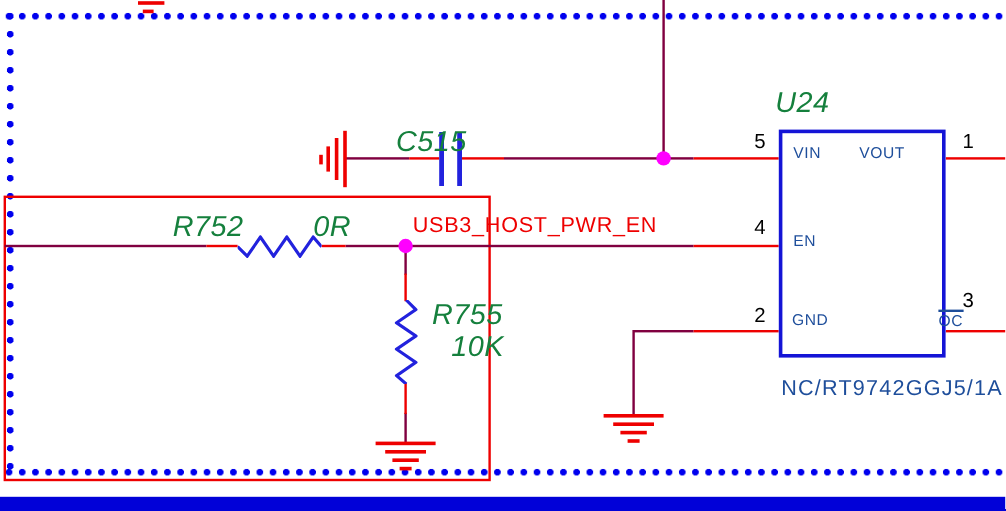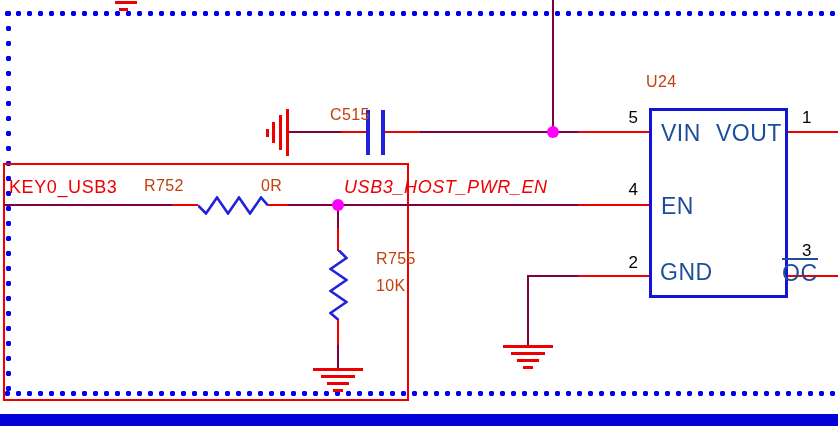--- a/index.html
+++ b/index.html
@@ -22,24 +22,24 @@
   .junction{width:12px;height:12px;border-radius:50%;background:#ff00ff;}
   
   .gbar{background:#ee0000;}
   
   .cplate{width:4px;height:45px;background:#2222dd;}
   
   .ic-body{left:649px;top:108px;width:139px;height:190px;border:3px solid #1414d6;box-sizing:border-box;background:#fff;}
   
   .t{white-space:nowrap;line-height:1.1;}
   .red-label{color:#ee0000;font-size:18px;letter-spacing:0.6px;}
-  .blue-ref{color:#c2410c;font-size:16px;letter-spacing:0.4px;}
+  .blue-ref{color:#15803d;font-size:24px;letter-spacing:0.4px;font-style:italic;}
   .part-no{color:#1e4e9b;font-size:18px;letter-spacing:1px;}
   .pin-num{color:#000000;font-size:17px;}
-  .pin-name{color:#1e4e9b;font-size:23px;letter-spacing:0.5px;text-align:center;}
+  .pin-name{color:#1e4e9b;font-size:13px;letter-spacing:0.5px;text-align:center;}
   .overline-text{display:inline-block;border-top:2px solid #1e4e9b;padding-top:1px;}
   svg{display:block;}
 </style>
 </head>
 <body>
 
 <div id="canvas">
 
   <div class="abs dots-h" style="left:4px;top:10px;width:832px;"></div>
   <div class="abs dots-h" style="left:4px;top:390px;width:832px;"></div>
@@ -110,32 +110,32 @@
     </svg>
   </div>
 
   <div>
     <div class="abs cplate" style="left:366px;top:110px;"></div>
     <div class="abs cplate" style="left:381px;top:110px;"></div>
   </div>
 
   <div class="abs ic-body"></div>
 
-  <div class="abs t red-label" style="left:9px;top:178px;">KEY0_USB3</div>
-  <div class="abs t red-label" style="left:344px;top:178px;font-style:italic;">USB3_HOST_PWR_EN</div>
+  <div class="abs t red-label" style="left:344px;top:178px;">USB3_HOST_PWR_EN</div>
 
   <div class="abs t blue-ref" style="left:144px;top:177px;">R752</div>
   <div class="abs t blue-ref" style="left:261px;top:177px;">0R</div>
 
   <div class="abs t blue-ref" style="left:308px;top:106px;margin-left:22px;">C515</div>
 
-  <div class="abs t blue-ref" style="left:376px;top:250px;text-align:center;">R755</div>
+  <div class="abs t blue-ref" style="left:360px;top:250px;text-align:center;">R755</div>
   <div class="abs t blue-ref" style="left:376px;top:277px;">10K</div>
 
   <div class="abs t blue-ref" style="left:646px;top:73px;">U24</div>
+  <div class="abs t part-no" style="left:651px;top:314px;">NC/RT9742GGJ5/1A</div>
 
   <div class="abs t pin-num" style="left:618px;top:109px;width:20px;text-align:right;">5</div>
   <div class="abs t pin-num" style="left:618px;top:181px;width:20px;text-align:right;">4</div>
   <div class="abs t pin-num" style="left:618px;top:254px;width:20px;text-align:right;">2</div>
   <div class="abs t pin-num" style="left:802px;top:109px;width:20px;">1</div>
   <div class="abs t pin-num" style="left:802px;top:242px;width:20px;">3</div>
 
   <div class="abs t pin-name" style="left:661px;top:121px;">VIN</div>
   <div class="abs t pin-name" style="left:716px;top:121px;">VOUT</div>
   <div class="abs t pin-name" style="left:661px;top:194px;">EN</div>

